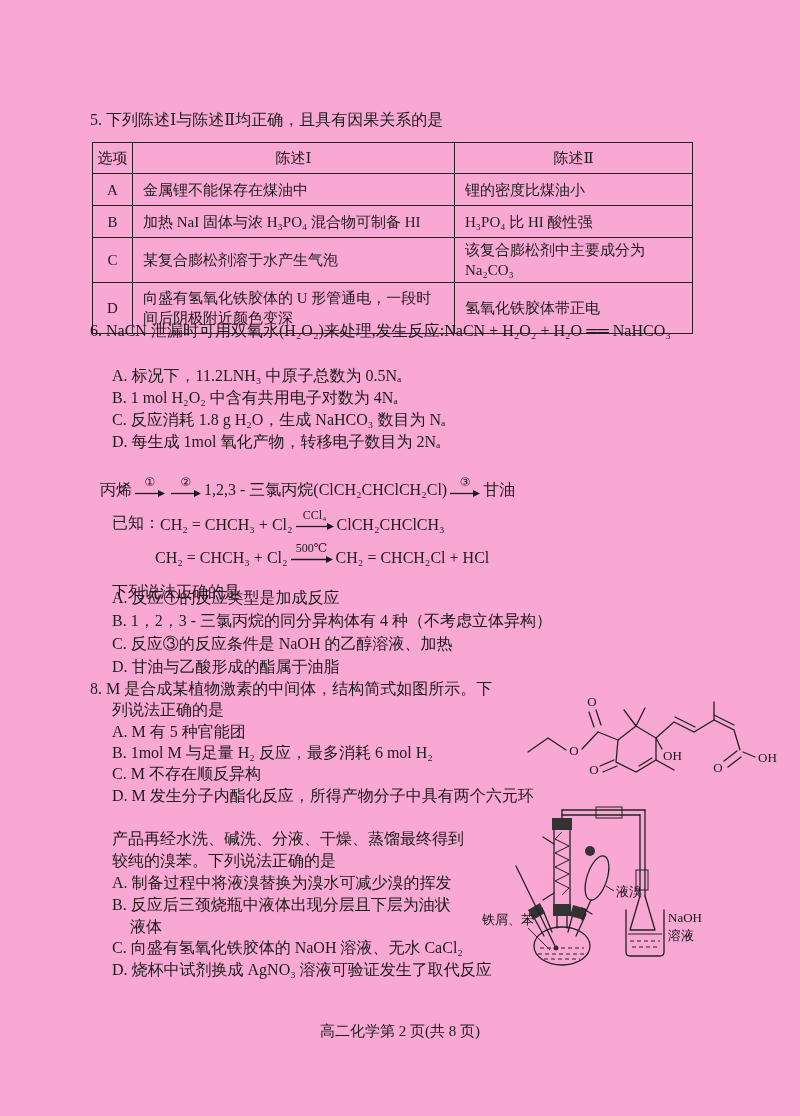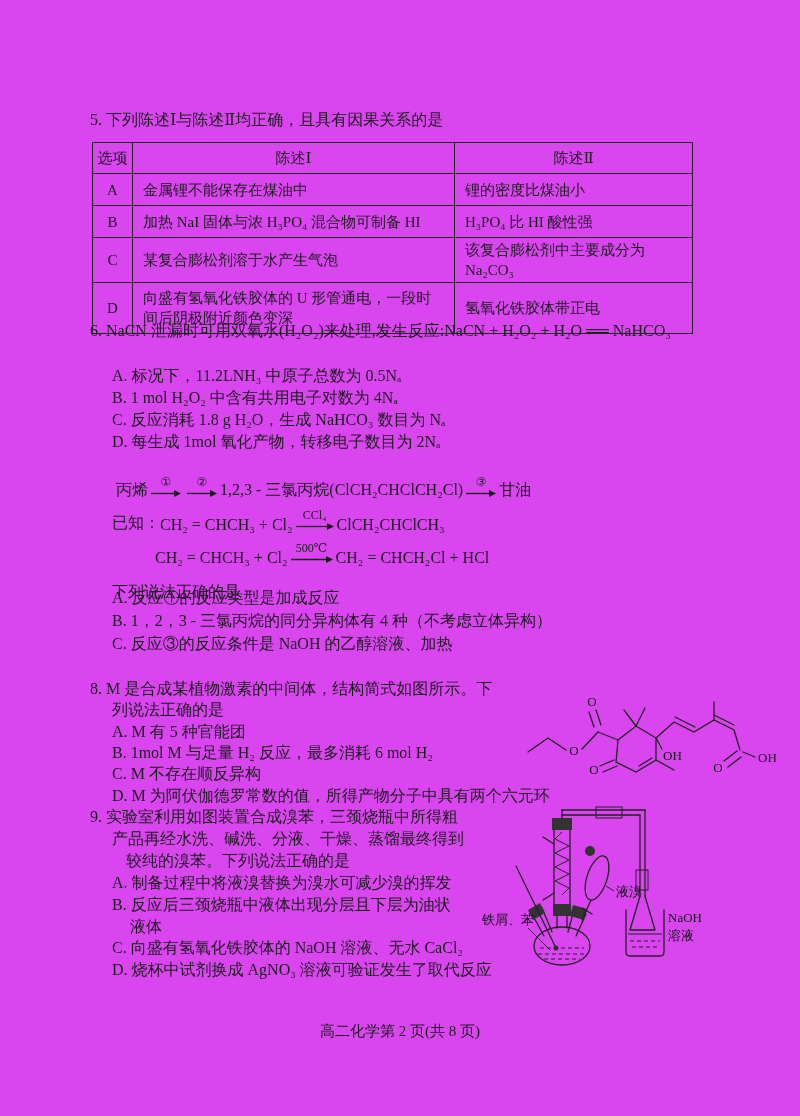--- a/index.html
+++ b/index.html
@@ -1,21 +1,21 @@
 <!DOCTYPE html>
 <html><head>
 <meta charset="utf-8">
 <style>
   html,body{margin:0;padding:0;}
   body{
     width:800px;height:1116px;position:relative;background:#ffffff;
     font-family:"Liberation Serif","DejaVu Serif",serif;color:#1b1b1b;
     overflow:hidden;
   }
-  .page{position:absolute;inset:0;background:#d946ef;}
+  .page{position:absolute;inset:0;background:#f9a8d4;}
   .ln{position:absolute;white-space:nowrap;font-size:16px;line-height:20px;}
   
   table.qtable{
     position:absolute;left:92px;top:142px;width:600px;
     border-collapse:collapse;table-layout:fixed;font-size:15px;
   }
   table.qtable td,table.qtable th{
     border:1.4px solid #222;padding:2px 10px;font-weight:normal;
     vertical-align:middle;line-height:20px;
   }
@@ -86,21 +86,21 @@
   </tbody>
     </table>
 
   <div class="ln" style="left:90px;top:321px;">6. NaCN 泄漏时可用双氧水(H₂O₂)来处理,发生反应:NaCN + H₂O₂ + H₂O ══ NaHCO₃</div>
   <div class="ln" style="left:112px;top:366px;">A. 标况下，11.2LNH₃ 中原子总数为 0.5Nₐ</div>
   <div class="ln" style="left:112px;top:388px;">B. 1 mol H₂O₂ 中含有共用电子对数为 4Nₐ</div>
   <div class="ln" style="left:112px;top:410px;">C. 反应消耗 1.8 g H₂O，生成 NaHCO₃ 数目为 Nₐ</div>
   <div class="ln" style="left:112px;top:432px;">D. 每生成 1mol 氧化产物，转移电子数目为 2Nₐ</div>
 
 
-  <div class="rxnline" style="left:116px;top:470px;height:32px;">
+  <div class="rxnline" style="left:100px;top:470px;height:32px;">
     <span class="txt">丙烯</span>
     <span class="rxn-arrow">
       <span class="cond">①</span>
       <svg width="30" height="9" viewBox="0 0 30 9">
           <line class="arrow-line" x1="0" y1="4.5" x2="23" y2="4.5"></line>
           <polygon class="arrow-head" points="23,1 30,4.5 23,8"></polygon>
         </svg>
     </span>
     <span class="rxn-arrow">
       <span class="cond">②</span>
@@ -142,27 +142,28 @@
           <polygon class="arrow-head" points="35,1 42,4.5 35,8"></polygon>
         </svg>
     </span>
     <span class="txt">CH₂ = CHCH₂Cl + HCl</span>
   </div>
 
   <div class="ln" style="left:112px;top:567px;margin-top:15px;">下列说法正确的是</div>
   <div class="ln" style="left:112px;top:588px;">A. 反应①的反应类型是加成反应</div>
   <div class="ln" style="left:112px;top:611px;">B. 1，2，3 - 三氯丙烷的同分异构体有 4 种（不考虑立体异构）</div>
   <div class="ln" style="left:112px;top:634px;">C. 反应③的反应条件是 NaOH 的乙醇溶液、加热</div>
+  <div class="ln" style="left:112px;top:657px;">D. 甘油与乙酸形成的酯属于油脂</div>
 
   <div class="ln" style="left:90px;top:679px;">8. M 是合成某植物激素的中间体，结构简式如图所示。下</div>
   <div class="ln" style="left:112px;top:700px;">列说法正确的是</div>
   <div class="ln" style="left:112px;top:722px;">A. M 有 5 种官能团</div>
   <div class="ln" style="left:112px;top:743px;">B. 1mol M 与足量 H₂ 反应，最多消耗 6 mol H₂</div>
   <div class="ln" style="left:112px;top:764px;">C. M 不存在顺反异构</div>
-  <div class="ln" style="left:112px;top:786px;">D. M 为阿伏伽德罗常数的值，所得产物分子中具有两个六元环</div>
+  <div class="ln" style="left:112px;top:786px;">D. M 发生分子内酯化反应，所得产物分子中具有两个六元环</div>
 
   <div class="figure" style="left:512px;top:660px;width:285px;height:130px;">
     <svg width="285" height="130" viewBox="0 0 285 130">
 
       <path class="sk" d="M16 92 L36 78 L54 90"></path>
       <text class="chem" x="62" y="95" text-anchor="middle">O</text>
       <path class="sk" d="M70 89 L86 72"></path>
 
       <path class="sk" d="M82 67 L77 52"></path>
         <path class="sk" d="M89 65 L84 50"></path>
@@ -189,23 +190,22 @@
       <path class="sk" d="M202 60 L202 42"></path>
 
       <path class="sk" d="M225 91 L212 101"></path>
         <path class="sk" d="M229 97 L216 107"></path>
       <text class="chem" x="206" y="112" text-anchor="middle">O</text>
       <path class="sk" d="M231 92 L243 97"></path>
       <text class="chem" x="246" y="102">OH</text>
     </svg>
   </div>
 
-  <div class="ln" style="left:90px;top:807px;">9. 实验室利用如图装置合成溴苯，三颈烧瓶中所得粗</div>
   <div class="ln" style="left:112px;top:829px;">产品再经水洗、碱洗、分液、干燥、蒸馏最终得到</div>
-  <div class="ln" style="left:112px;top:851px;margin-left:14px;">较纯的溴苯。下列说法正确的是</div>
+  <div class="ln" style="left:112px;top:851px;">较纯的溴苯。下列说法正确的是</div>
   <div class="ln" style="left:112px;top:873px;">A. 制备过程中将液溴替换为溴水可减少溴的挥发</div>
   <div class="ln" style="left:112px;top:895px;">B. 反应后三颈烧瓶中液体出现分层且下层为油状</div>
   <div class="ln" style="left:130px;top:917px;text-align:right;">液体</div>
   <div class="ln" style="left:112px;top:938px;">C. 向盛有氢氧化铁胶体的 NaOH 溶液、无水 CaCl₂</div>
   <div class="ln" style="left:112px;top:960px;">D. 烧杯中试剂换成 AgNO₃ 溶液可验证发生了取代反应</div>
 
   <div class="figure" style="left:478px;top:798px;width:318px;height:190px;">
     <svg width="318" height="190" viewBox="0 0 318 190">
 
       <path class="sk" d="M84 12 L167 12"></path>

